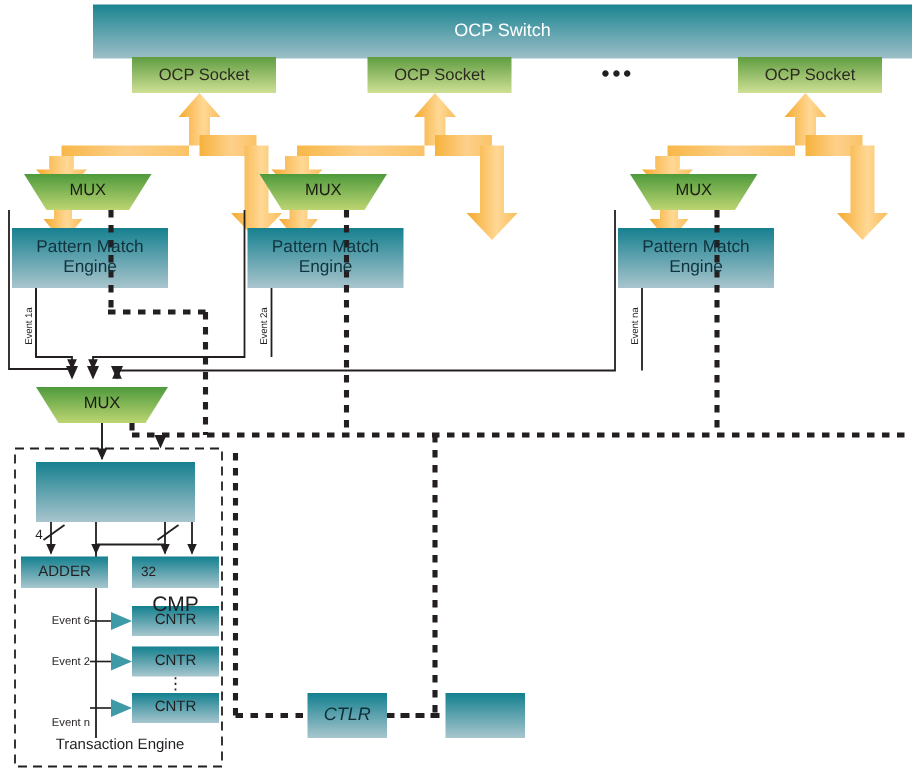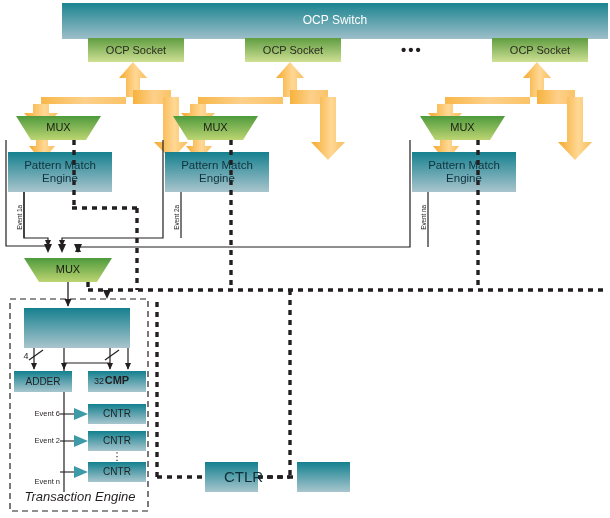--- a/index.html
+++ b/index.html
@@ -8,21 +8,21 @@
   #stage{position:absolute;left:0;top:0;width:508px;height:518px;}
   #svgroot{position:absolute;left:0;top:0;width:610px;height:518px;}
   .lbl{position:absolute;display:flex;align-items:center;justify-content:center;
        text-align:center;pointer-events:none;line-height:1.15;}
   .lbl-switch{font-size:12px;color:#ffffff;}
   .lbl-socket{font-size:11px;color:#2b2b1f;}
   .lbl-mux{font-size:11px;color:#1c1c14;}
   .lbl-pme{font-size:11.5px;color:#10333d;text-align:center;}
   .lbl-blk{font-size:11.5px;color:#0e2f38;}
   .lbl-small{font-size:8px;color:#231f20;text-align:right;}
-  .lbl-te{font-size:13px;color:#231f20;font-style:italic;}
+  .lbl-te{font-size:10px;color:#231f20;}
   .lbl-num{font-size:9px;color:#231f20;}
   .lbl-ev{font-size:7.5px;color:#231f20;}
   .vert{writing-mode:vertical-rl;transform:rotate(180deg);font-size:6.5px;letter-spacing:-0.1px;}
   .dots{position:absolute;font-size:15px;font-weight:bold;color:#231f20;letter-spacing:2px;}
 </style>
 </head>
 <body>
 
 <div id="stage">
 
@@ -235,29 +235,29 @@
     <span class="vert">Event na</span>
   </div>
 
   <div class="lbl lbl-mux" style="left:24px;top:258px;width:88px;height:22px;">MUX</div>
 
 
   <div class="lbl lbl-num" style="left:20px;top:350px;width:12px;height:12px;">4</div>
   <div class="lbl lbl-num" style="left:91px;top:349px;width:16px;height:12px;margin-top:26px;">32</div>
 
   <div class="lbl lbl-small" style="left:14px;top:371px;width:58px;height:21px;font-size:10px;">ADDER</div>
-  <div class="lbl lbl-small" style="left:88px;top:370px;width:58px;height:21px;font-size:11px;font-weight:bold;">CMP</div>
+  <div class="lbl lbl-small" style="left:88px;top:392px;width:58px;height:21px;font-size:14px;">CMP</div>
 
   <div class="lbl lbl-small" style="left:88px;top:404px;width:58px;height:20px;font-size:10px;">CNTR</div>
   <div class="lbl lbl-small" style="left:88px;top:431px;width:58px;height:20px;font-size:10px;">CNTR</div>
   <div class="lbl lbl-small" style="left:88px;top:462px;width:58px;height:20px;font-size:10px;">CNTR</div>
 
   <div class="lbl lbl-ev" style="left:24px;top:408px;width:36px;height:12px;justify-content:flex-end;">Event 6</div>
   <div class="lbl lbl-ev" style="left:24px;top:435px;width:36px;height:12px;justify-content:flex-end;text-align:right;">Event 2</div>
   <div class="lbl lbl-ev" style="left:24px;top:476px;width:36px;height:12px;justify-content:flex-end;">Event n</div>
 
   <div class="lbl" style="left:108px;top:450px;width:18px;height:12px;font-size:11px;">⋮</div>
 
   <div class="lbl lbl-te" style="left:16px;top:488px;width:128px;height:18px;">Transaction Engine</div>
 
-  <div class="lbl lbl-blk" style="left:217px;top:462px;width:53px;height:30px;font-size:15px;">CTLR</div>
+  <div class="lbl lbl-blk" style="left:205px;top:462px;width:53px;height:30px;font-size:12px;font-style:italic;">CTLR</div>
 
 </div>
 
 </body></html>

